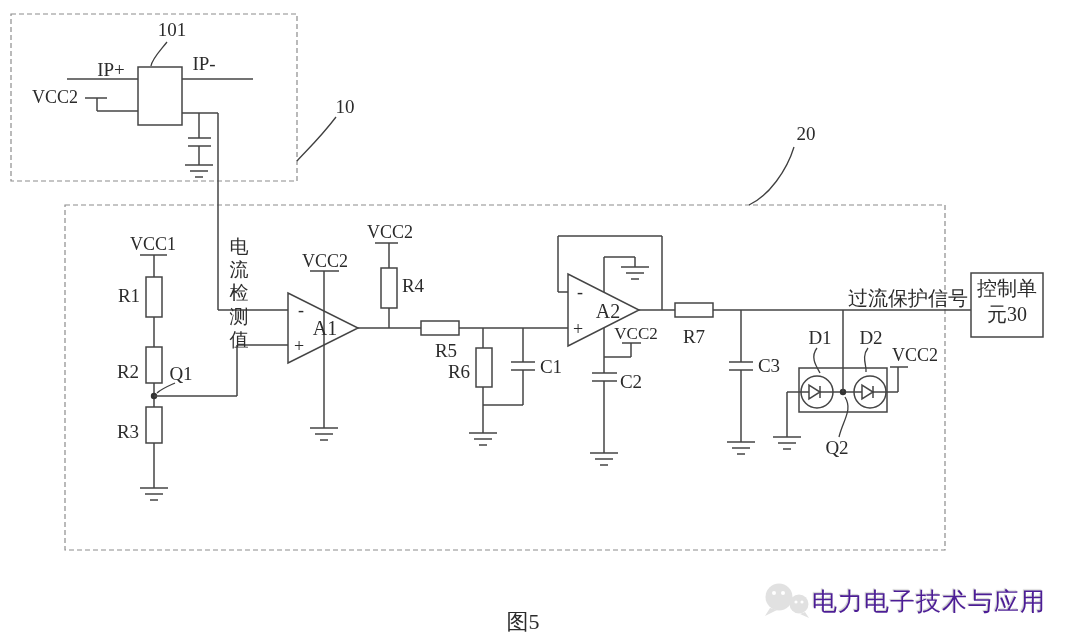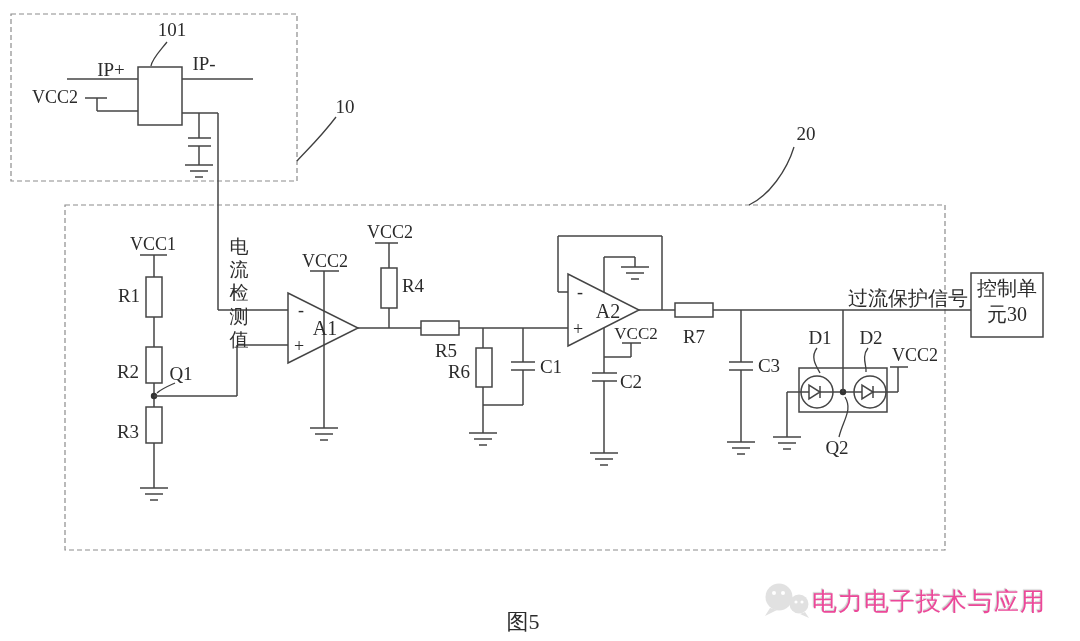--- a/index.html
+++ b/index.html
@@ -10,21 +10,21 @@
   .f17{font-size:17px}.f18{font-size:18px}.f19{font-size:19px}.f20{font-size:20px}.f22{font-size:22px}
   .wire{stroke:#454545;stroke-width:1.5;fill:none;}
   .comp{stroke:#454545;stroke-width:1.5;fill:#ffffff;}
   .nofill{stroke:#454545;stroke-width:1.5;fill:none;}
   .leader{stroke:#3f3f3f;stroke-width:1.3;fill:none;}
   .dashedbox{stroke:#8c8c8c;stroke-width:1.2;stroke-dasharray:5 3;fill:none;}
   .dot{fill:#333333;stroke:none;}
   .vtext{position:absolute;left:228px;top:194px;width:22px;font-size:19px;line-height:23.2px;
          color:#2d2d2d;text-align:center;word-break:break-all;margin-top:41px;}
   .watermark{position:absolute;left:812px;top:585px;font-size:25px;letter-spacing:1px;
-             font-family:"Liberation Sans","DejaVu Sans",sans-serif;color:#ec4899;
+             font-family:"Liberation Sans","DejaVu Sans",sans-serif;color:#4c1d95;
              text-shadow:1px 1px 0 #ffffff,-1px -1px 1px #c9c9c9;}
 </style>
 </head>
 <body>
 
 <div class="stage">
 <svg width="1080" height="641" viewBox="0 0 1080 641">
   <defs>
     <g id="gnd">
       <path class="wire" d="M-14,0 H14 M-9,6 H9 M-4,12 H4"></path>

